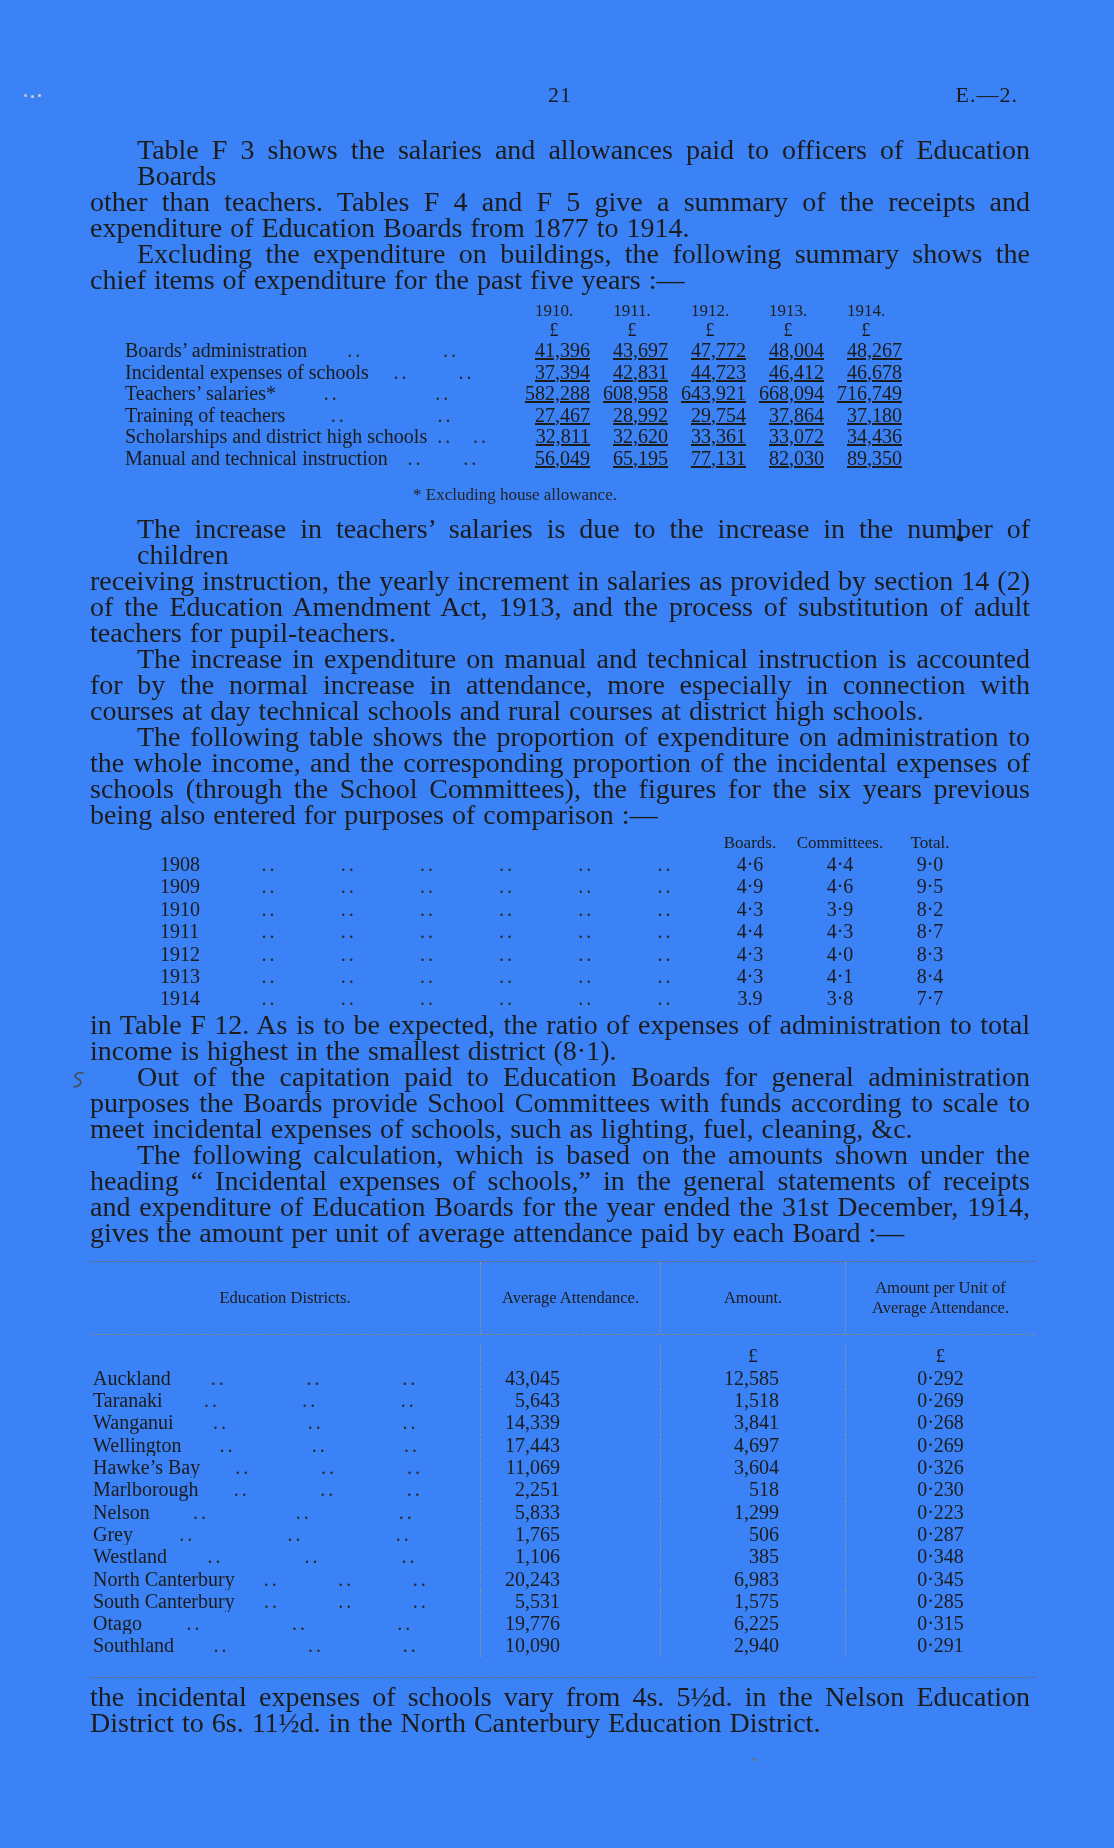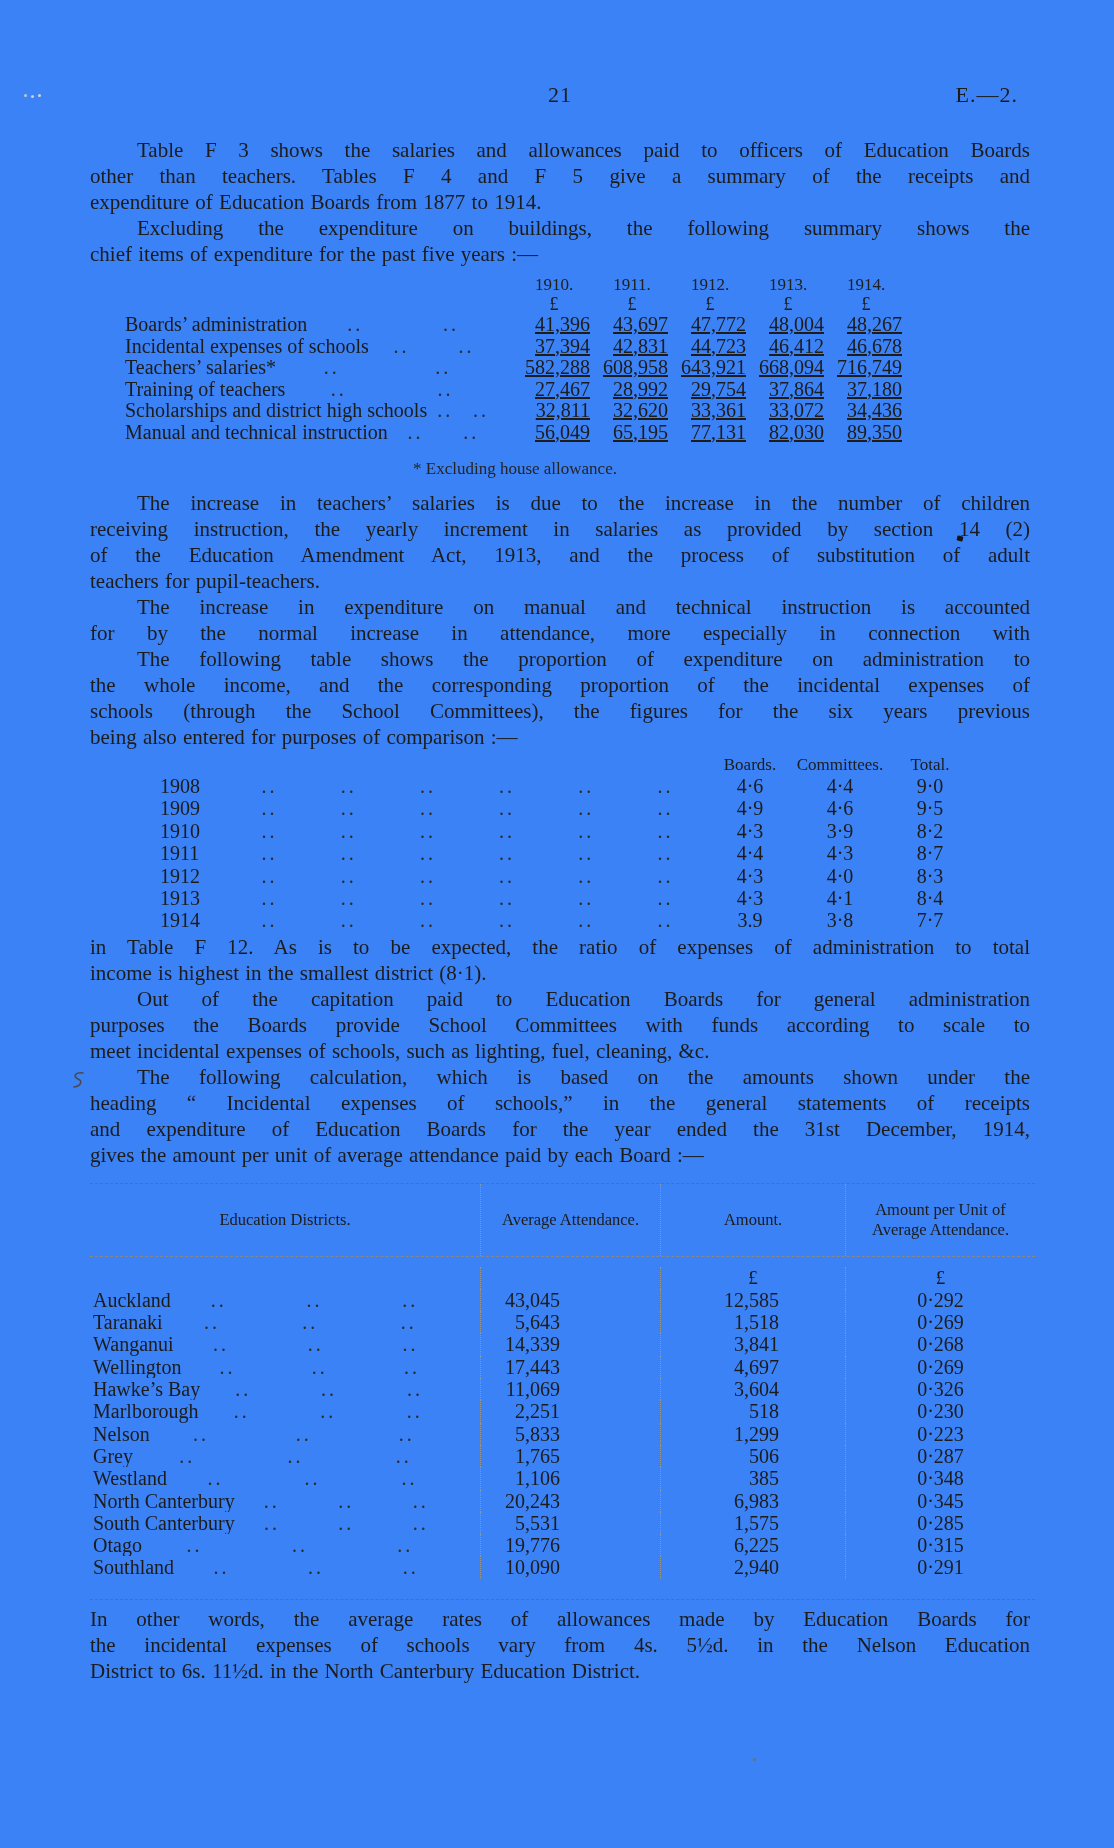--- a/index.html
+++ b/index.html
@@ -10,21 +10,21 @@
     padding-left:32px;
   }
   .content{position:absolute;left:90px;top:82px;width:940px;}
 
   
   .phead{position:relative;height:26px;font-size:22px;line-height:26px;}
   .pageno{position:absolute;left:0;right:0;text-align:center;letter-spacing:1px;}
   .docref{position:absolute;right:12px;top:0;letter-spacing:1px;}
 
   
-  .para{margin:0;font-size:21px;line-height:26px;}
+  .para{margin:0;font-size:28px;line-height:26px;}
   .para.p1{margin-top:29px;}
   .ln{display:block;text-align:justify;text-align-last:justify;-moz-text-align-last:justify;word-spacing:1px;}
   .ln.last{text-align-last:left;-moz-text-align-last:left;}
   .ln.first{padding-left:47px;}
 
   
   .t1{width:780px;margin:8px 0 11px 35px;}
   .t1h,.t1cur,.t1r{display:grid;grid-template-columns:390px repeat(5,78px);}
   .t1h{font-size:17px;line-height:20px;text-align:center;color:#202020;}
   .t1cur{font-size:18px;line-height:19px;text-align:center;}
@@ -194,20 +194,21 @@
 
     <p class="para">
         <span class="ln first">The increase in teachers’ salaries is due to the increase in the number of children</span>
         <span class="ln">receiving instruction, the yearly increment in salaries as provided by section 14 (2)</span>
         <span class="ln">of the Education Amendment Act, 1913, and the process of substitution of adult</span>
         <span class="ln last">teachers for pupil-teachers.</span>
       </p>
     <p class="para">
         <span class="ln first">The increase in expenditure on manual and technical instruction is accounted</span>
         <span class="ln">for by the normal increase in attendance, more especially in connection with</span>
+        <span class="ln last">courses at day technical schools and rural courses at district high schools.</span>
       </p>
     <p class="para">
         <span class="ln first">The following table shows the proportion of expenditure on administration to</span>
         <span class="ln">the whole income, and the corresponding proportion of the incidental expenses of</span>
         <span class="ln">schools (through the School Committees), the figures for the six years previous</span>
         <span class="ln last">being also entered for purposes of comparison :—</span>
       </p>
 
     <div class="t2">
       <div class="t2h">
@@ -493,19 +494,18 @@
               </div>
               <div class="vr t3att">10,090</div>
               <div class="vr t3amt">2,940</div>
               <div class="vr t3unit">0·291</div>
             </div>
           </div>
       </div>
     </div>
 
     <p class="para p9">
-        <span class="ln">In other words, the average rates of allowances made by Education Boards for</span>
         <span class="ln">the incidental expenses of schools vary from 4s. 5½d. in the Nelson Education</span>
         <span class="ln last">District to 6s. 11½d. in the North Canterbury Education District.</span>
       </p>
 
   </div>
 </div>
 
 </body></html>

